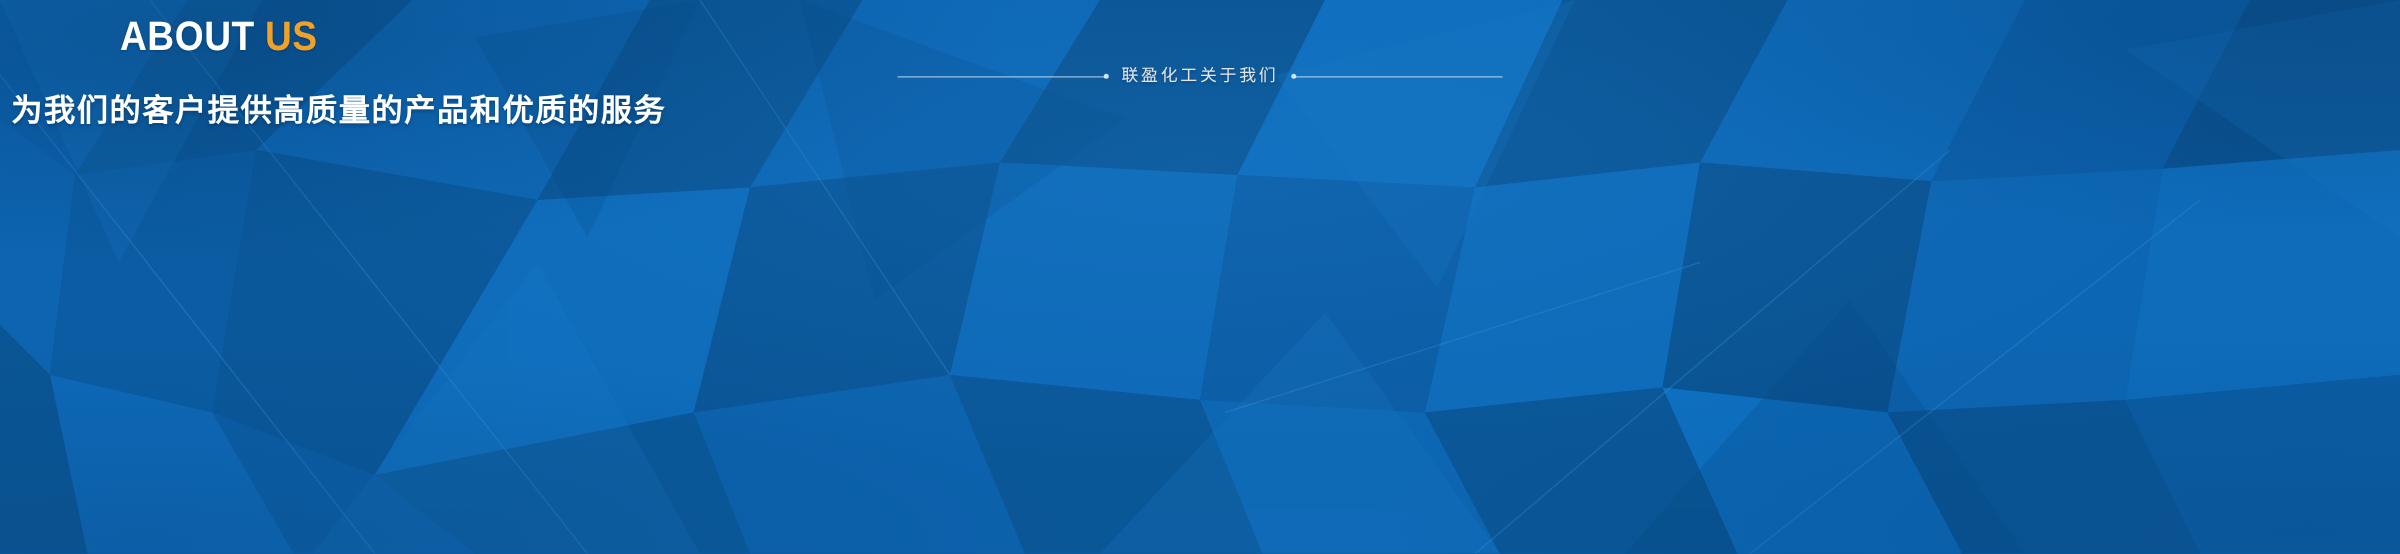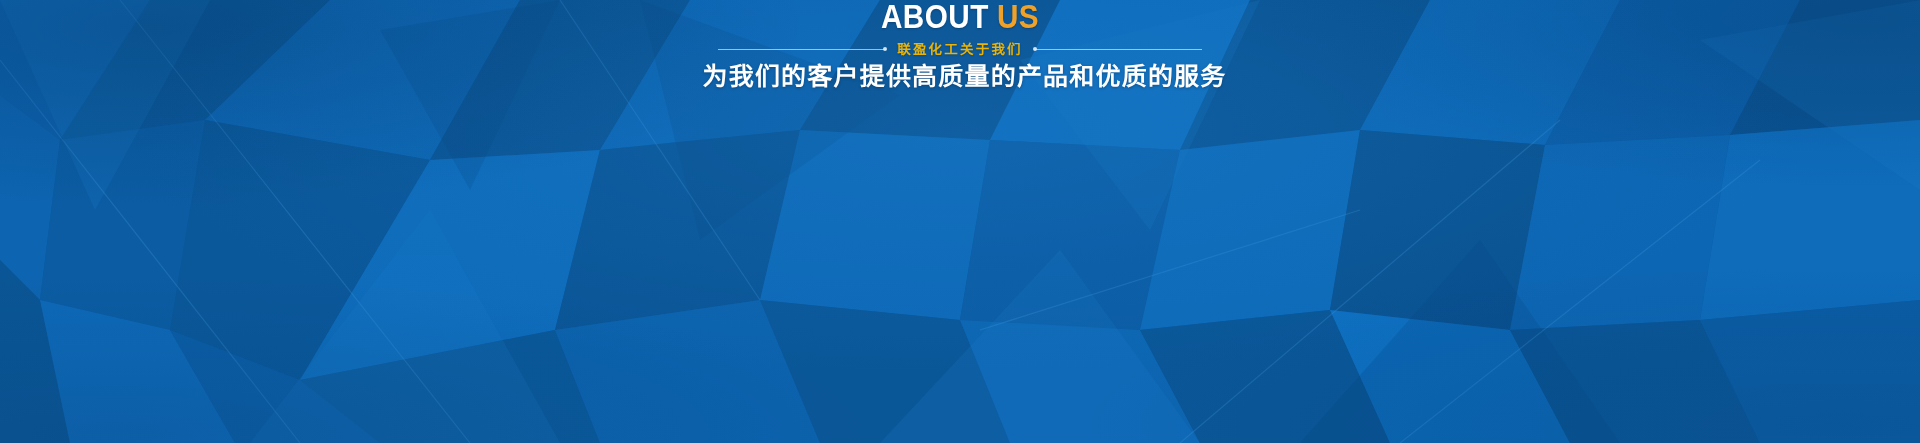--- a/index.html
+++ b/index.html
@@ -40,21 +40,22 @@
       radial-gradient(ellipse 55% 50% at 6% 98%, rgba(8,70,126,0.30) 0%, rgba(0,0,0,0) 72%),
       radial-gradient(ellipse 55% 50% at 96% 96%, rgba(8,70,126,0.26) 0%, rgba(0,0,0,0) 72%);
   }
 
   
   .content {
     position: absolute;
     top: 0;
     left: 0;
     width: 100%;
-    text-align: center;
+    text-align: left;
+    padding-top: 12px;
     box-sizing: border-box;
   }
 
   
   .title {
     margin: 0;
     font-size: 33px;
     line-height: 1.02;
     font-weight: 700;
     letter-spacing: 0.5px;
@@ -93,25 +94,25 @@
     width: 4px;
     height: 4px;
     border-radius: 50%;
     background: rgba(222, 238, 250, 0.92);
     transform: translateY(-50%);
   }
   .rule.left::after  { right: -1px; }
   .rule.right::after { left: -1px; }
 
   .subtitle {
-    color: #eab308;
+    color: #e5e5e5;
     font-size: 13.5px;
     line-height: 1;
     letter-spacing: 2.2px;
-    font-weight: 700;
+    font-weight: 400;
     padding: 0 4px;
     font-family: "DejaVu Sans", "Liberation Sans", sans-serif;
     text-shadow: 0 1px 2px rgba(0, 32, 64, 0.30);
   }
 
   
   .headline {
     margin: 6px 0 0 9px;
     color: #ffffff;
     font-size: 25px;

